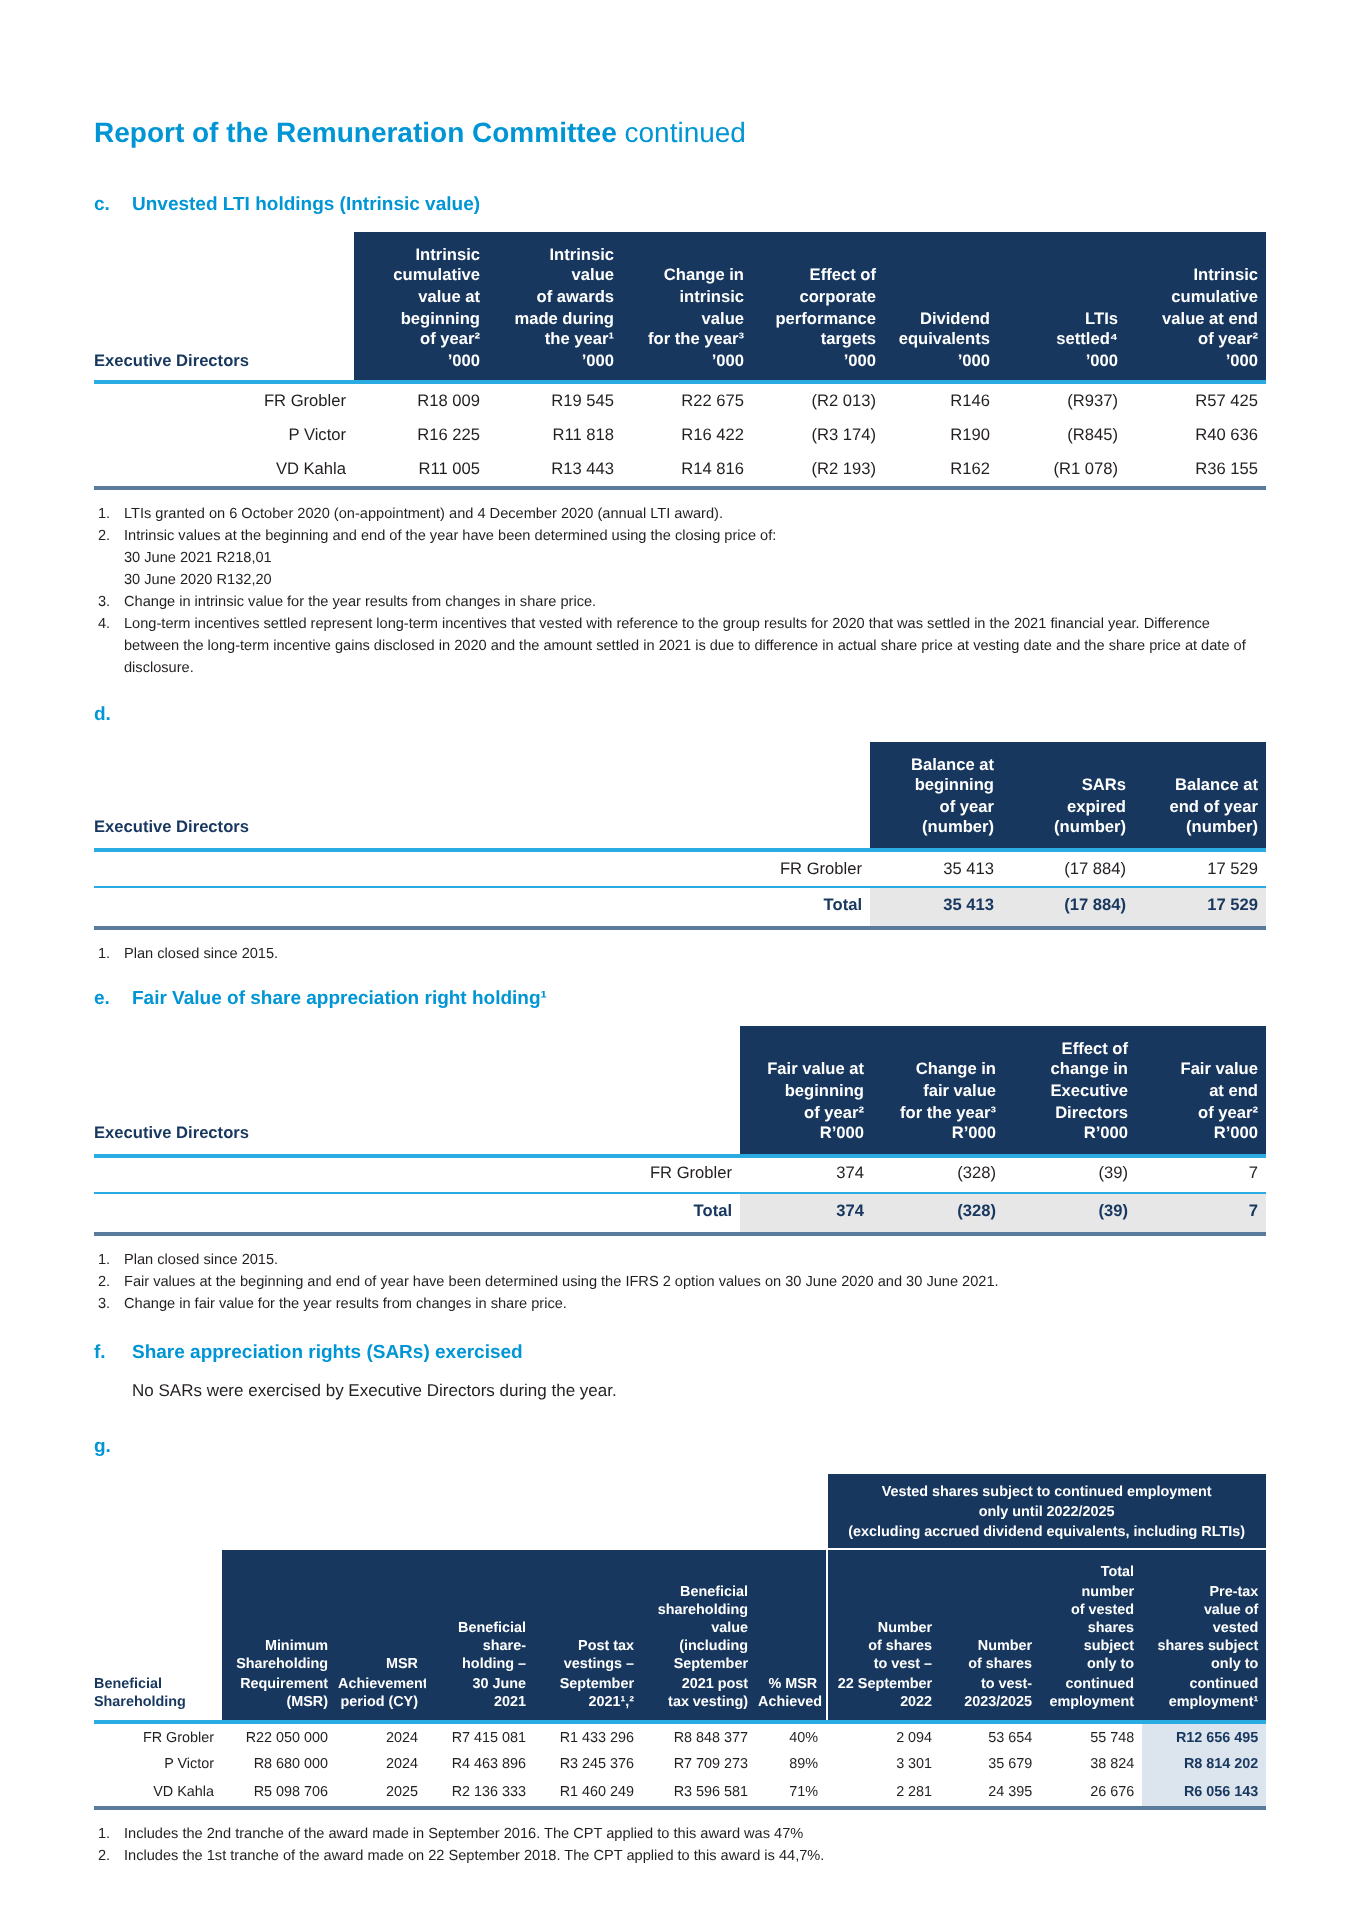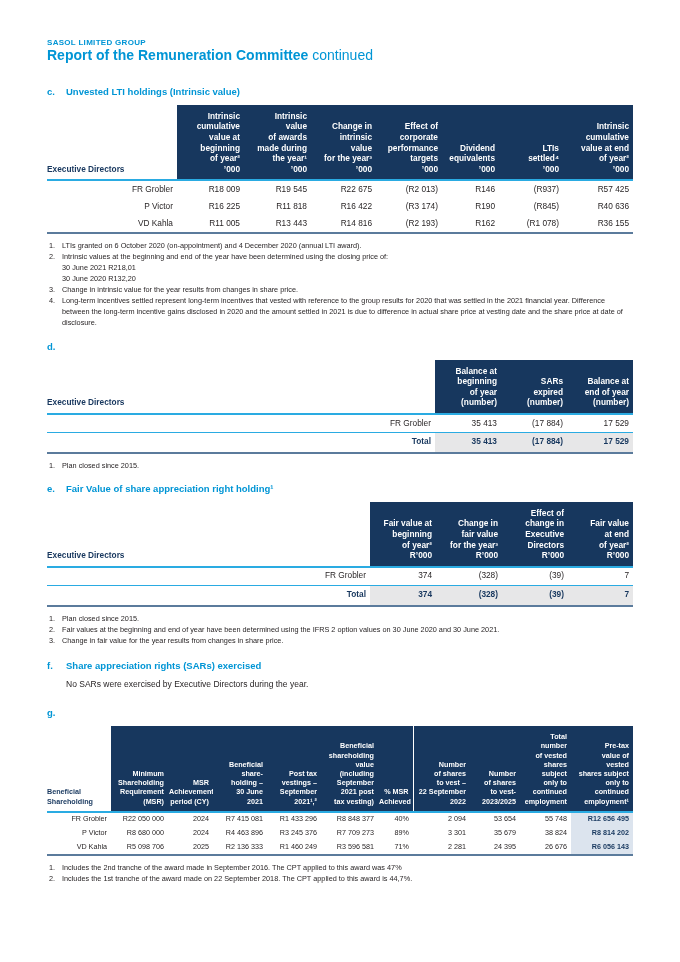--- a/index.html
+++ b/index.html
@@ -5,21 +5,21 @@
   :root{
     --navy:#17375e; --cyan:#0095d5; --cyanline:#2aabe2; --steel:#5b7b9c;
     --totalbg:#e7e7e8; --hl:#dce4ee; --text:#231f20;
   }
   *{box-sizing:border-box; margin:0; padding:0;}
   html,body{background:#fff;}
   body{font-family:"Liberation Sans", sans-serif; color:var(--text);}
   .page{width:680px; height:962px; background:#fff; padding:38px 47px 0 47px; overflow:hidden; position:relative;}
 
   .group{color:var(--cyan); font-size:8px; font-weight:bold; letter-spacing:.3px;}
-  .title{color:var(--cyan); font-size:14px; font-weight:bold; margin-top:0; line-height:1.2;}
+  .title{color:var(--cyan); font-size:14px; font-weight:bold; margin-top:20px; line-height:1.2;}
   .title .cont{font-weight:normal; white-space:pre;}
 
   .sec{display:flex; color:var(--cyan); font-weight:600; font-size:9.5px; line-height:1.25; margin:14px 0 7px;}
   .sec .letter{width:19px; flex:none;}
   .sec-c{margin-top:22px;}
   .sec-d{margin-top:12px;}
   .sec-e{margin-top:11px;}
   .sec-f{margin-top:14px;}
   .sec-g{margin-top:14px;}
   .body-text{font-size:8.5px; margin:0 0 16px 19px; line-height:1.4;}
@@ -48,21 +48,20 @@
   .fnotes{margin:7px 0 0 2px;}
   .fnote{display:flex; font-size:7.3px; line-height:1.5; color:var(--text);}
   .fnote .num{width:13px; flex:none;}
   .fnote .txt{white-space:pre-line; flex:1;}
 </style>
 </head>
 <body>
 
 <div class="page">
 
-  <div class="group">SASOL LIMITED GROUP</div>
   <h1 class="title"><span>Report of the Remuneration Committee</span><span class="cont"> continued</span></h1>
 
   <div class="sec sec-c">
     <span class="letter">c.</span>
     <span class="txt">Unvested LTI holdings (Intrinsic value)</span>
   </div>
   <div>
       <table class="tbl">
         <colgroup>
           <col style="width: 130px;">
@@ -302,20 +301,26 @@
           <col style="width: 54px;">
           <col style="width: 54px;">
           <col style="width: 57px;">
           <col style="width: 35px;">
           <col style="width: 57px;">
           <col style="width: 50px;">
           <col style="width: 51px;">
           <col style="width: 62px;">
         </colgroup>
         <thead>
+          <tr class="spanrow">
+            <th class="spangap" colspan="7"></th>
+            <th class="spanhead" colspan="4">Vested shares subject to continued employment
+only until 2022/2025
+(excluding accrued dividend equivalents, including RLTIs)</th>
+          </tr>
           <tr class="headrow">
             <th class="rowlabel">Beneficial
 Shareholding</th>
             <th class="colhead">Minimum
 Shareholding
 Requirement
 (MSR)</th>
             <th class="colhead">MSR
 Achievement
 period (CY)</th>

